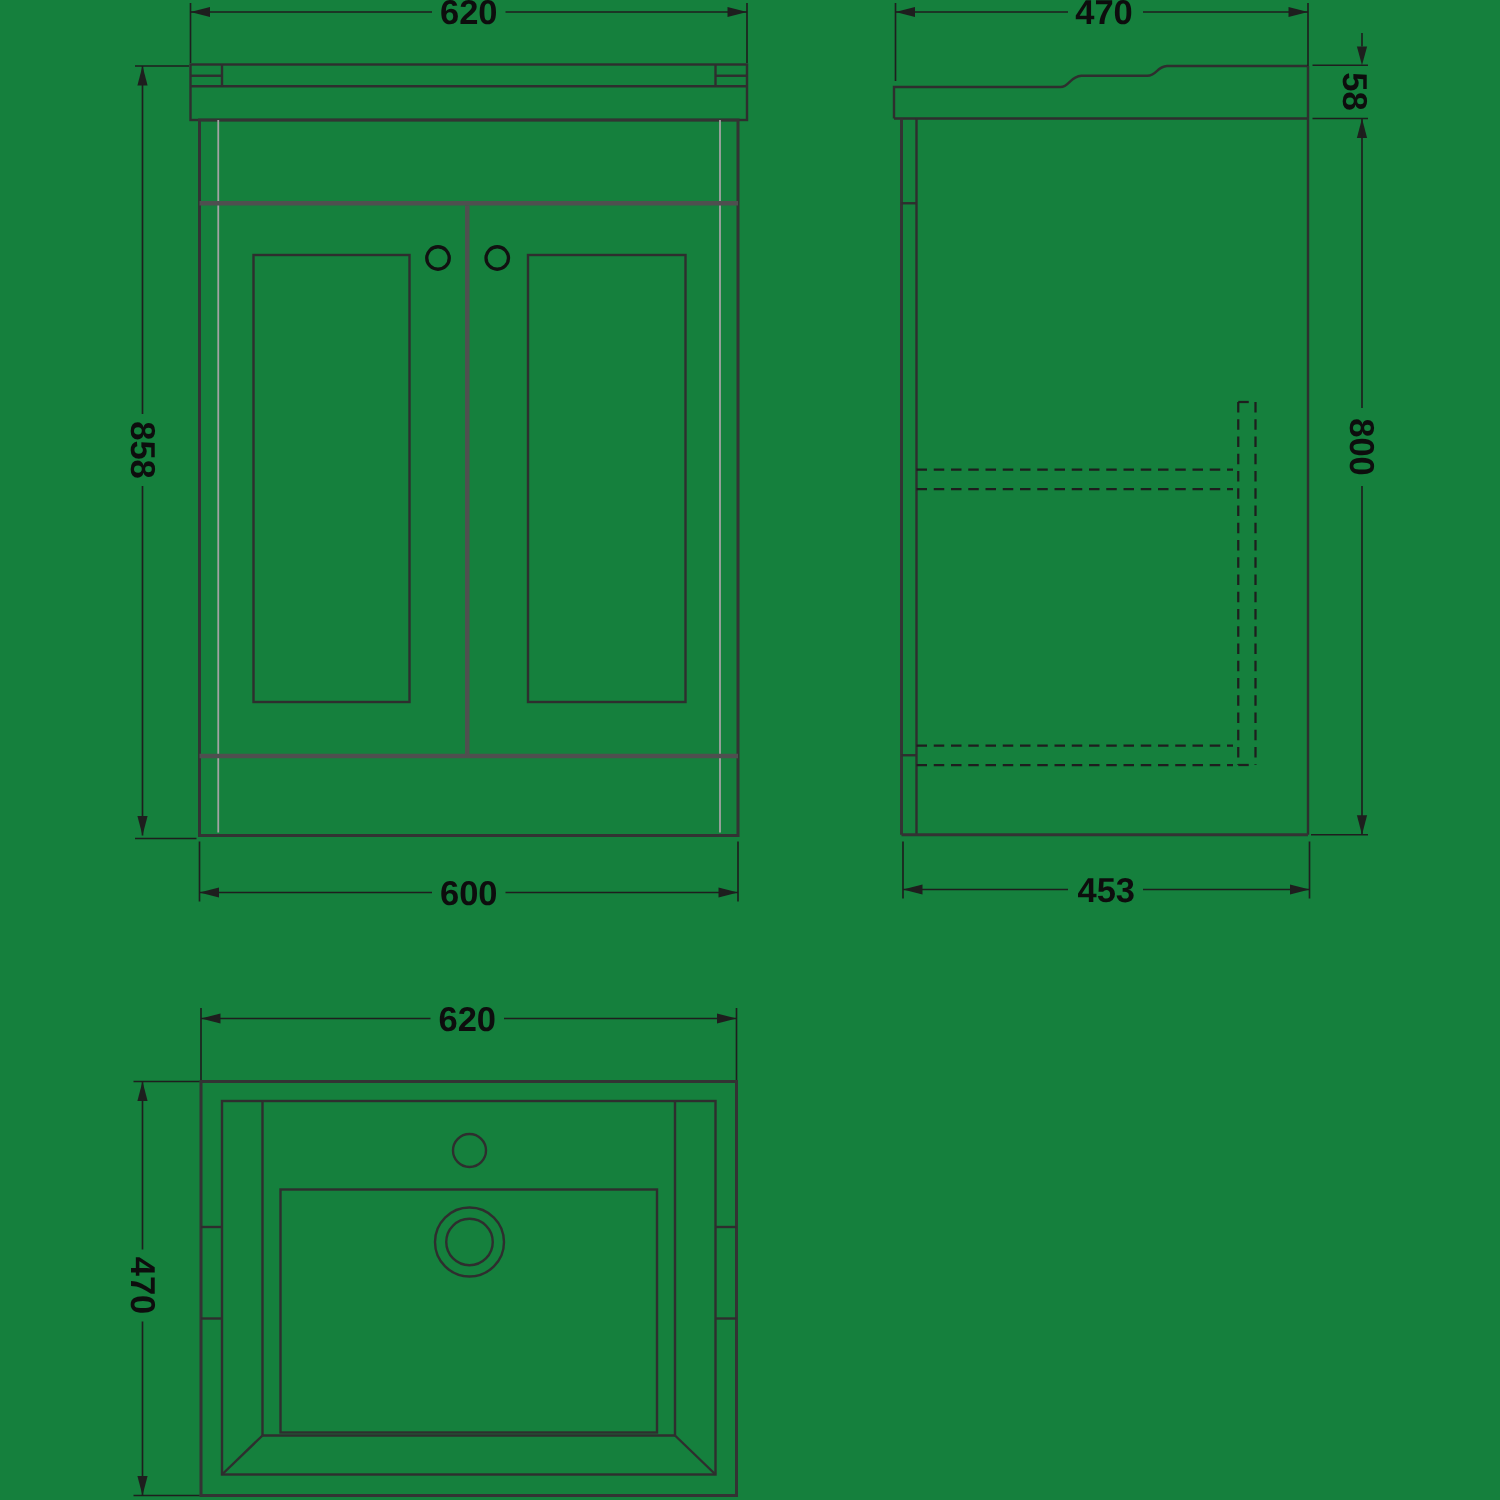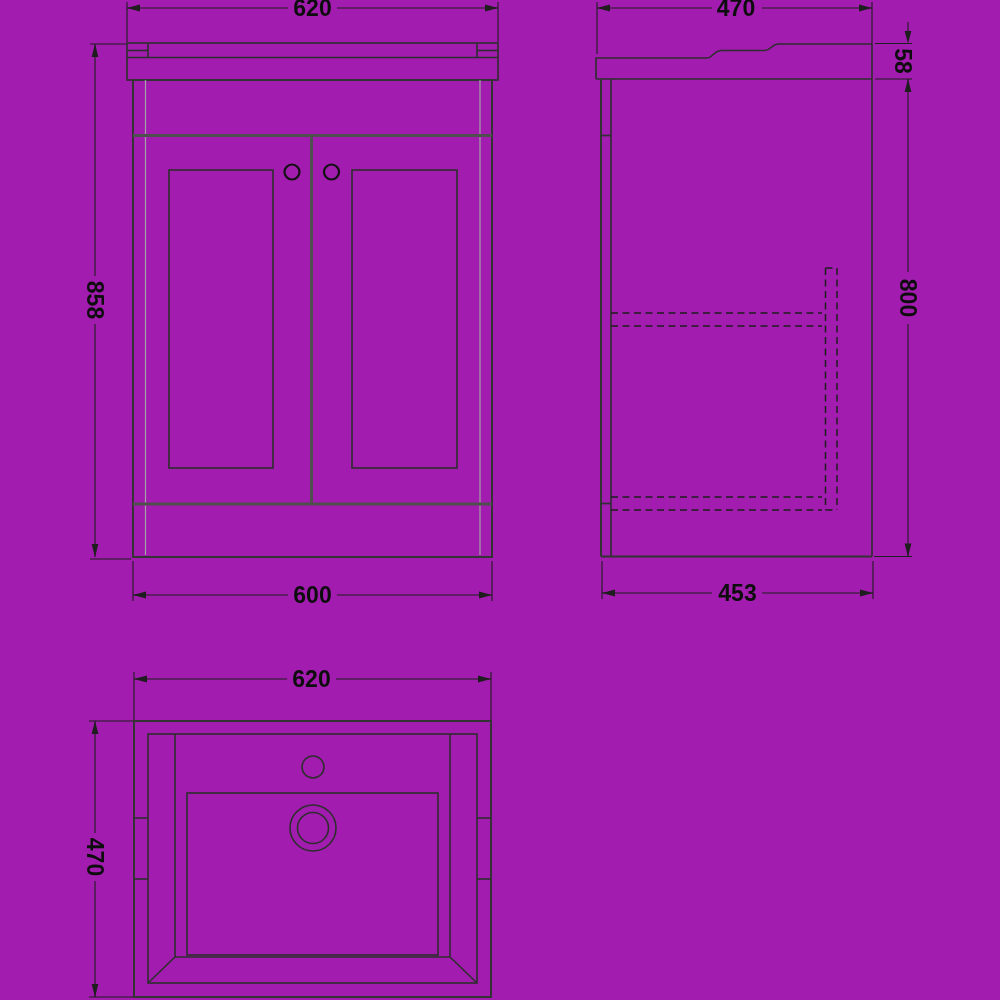--- a/index.html
+++ b/index.html
@@ -1,16 +1,16 @@
 <!DOCTYPE html>
 <html><head>
 <meta charset="utf-8">
 <style>
   html, body { margin: 0; padding: 0; background: #ffffff; }
-  .stage { width: 1000px; height: 1000px; position: relative; background: #a21caf; }
+  .stage { width: 1000px; height: 1000px; position: relative; background: #15803d; }
   svg { display: block; }
 
   .ln   { stroke: #2e2e2e; stroke-width: 1.6; fill: none; }
   .ln2  { stroke: #333333; stroke-width: 2;   fill: none; }
   .hv   { stroke: #4f4f4f; stroke-width: 3;   fill: none; }
   .lt   { stroke: #a3a3a3; stroke-width: 1.2; fill: none; }
   .dim  { stroke: #1e1e1e; stroke-width: 1.1; fill: none; }
   .dash { stroke: #1e1e1e; stroke-width: 1.5; fill: none; stroke-dasharray: 7 4.5; }
   .arr  { fill: #1e1e1e; stroke: none; }
   .hndl { stroke: #111111; stroke-width: 2.2; fill: none; }

